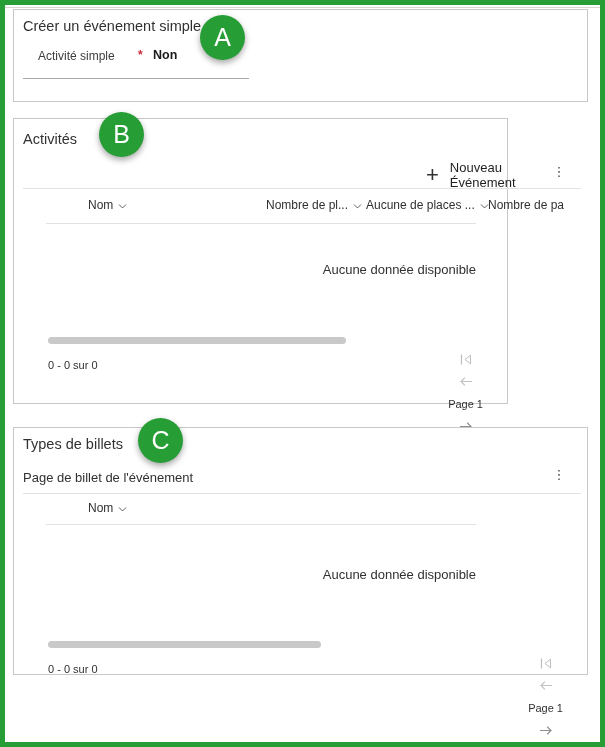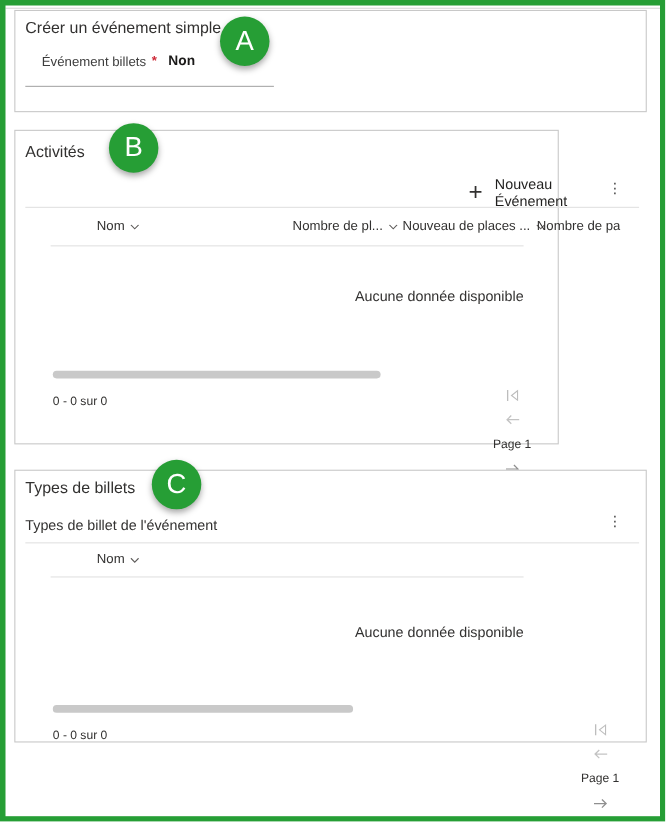--- a/index.html
+++ b/index.html
@@ -128,21 +128,21 @@
 </style>
 </head>
 <body>
 
 <div id="frame">
 
   <div class="topline"></div>
 
   <section class="card card-a">
     <h2 class="section-title" style="margin:0;font-weight:400;">Créer un événement simple</h2>
-    <div class="field-label">Événement billets</div>
+    <div class="field-label">Activité simple</div>
     <div class="req-mark">*</div>
     <div class="field-value">Non</div>
     <div class="underline"></div>
   </section>
 
   <section class="card card-b">
     <h2 class="section-title" style="margin:0;font-weight:400;">Activités</h2>
 
 
     <div class="new-btn">
@@ -160,21 +160,21 @@
         <path d="M1 0.5 L4.5 4 L8 0.5" fill="none" stroke="#605e5c" stroke-width="1"></path>
       </svg>
     </div>
     <div class="col col-2">
       <span>Nombre de pl...</span>
       <svg class="sort-chevron" width="9" height="5" viewBox="0 0 9 5">
         <path d="M1 0.5 L4.5 4 L8 0.5" fill="none" stroke="#605e5c" stroke-width="1"></path>
       </svg>
     </div>
     <div class="col col-3">
-      <span>Nouveau de places ...</span>
+      <span>Aucune de places ...</span>
       <svg class="sort-chevron" width="9" height="5" viewBox="0 0 9 5">
         <path d="M1 0.5 L4.5 4 L8 0.5" fill="none" stroke="#605e5c" stroke-width="1"></path>
       </svg>
     </div>
     <div class="col col-4">
       <span>Nombre de par</span>
     </div>
 
     <div class="div-row"></div>
 
@@ -195,21 +195,21 @@
       <span class="page-label">Page 1</span>
       <svg class="pg-icon" width="14" height="11" viewBox="0 0 14 11">
         <path d="M1 5.5 H12 M8.2 1.8 L12 5.5 L8.2 9.2" stroke="#8f8f8f" stroke-width="1.2" fill="none"></path>
       </svg>
     </div>
   </section>
 
   <section class="card card-c">
     <h2 class="section-title" style="margin:0;font-weight:400;">Types de billets</h2>
 
-    <div class="subgrid-title">Types de billet de l'événement</div>
+    <div class="subgrid-title">Page de billet de l'événement</div>
 
     <div class="more-btn">⋮</div>
 
     <div class="div-top"></div>
 
     <div class="col col-1">
       <span>Nom</span>
       <svg class="sort-chevron" width="9" height="5" viewBox="0 0 9 5">
         <path d="M1 0.5 L4.5 4 L8 0.5" fill="none" stroke="#605e5c" stroke-width="1"></path>
       </svg>

